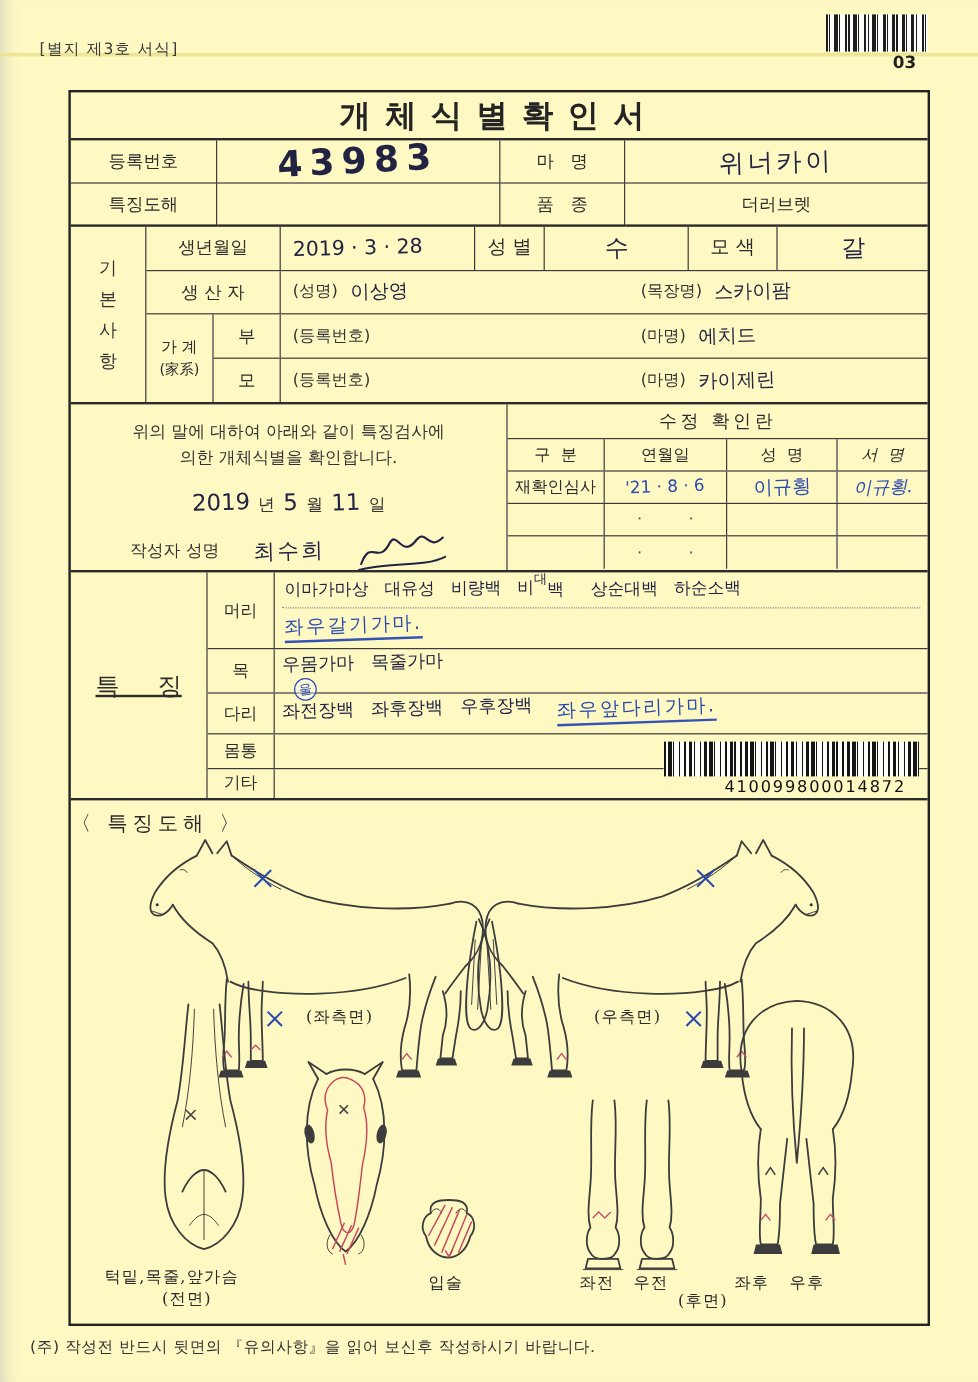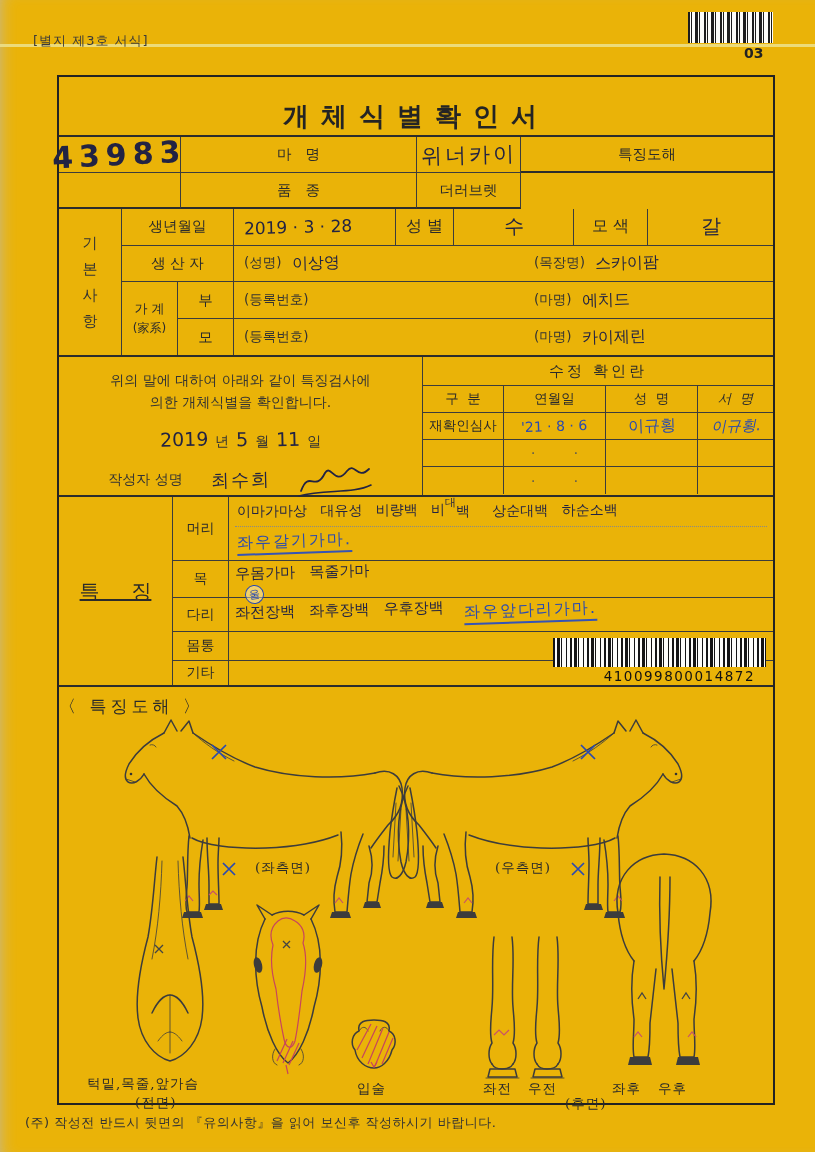--- a/index.html
+++ b/index.html
@@ -1,30 +1,30 @@
 <!DOCTYPE html>
 <html><head>
 <meta charset="utf-8">
 <style>
   * { box-sizing: border-box; margin: 0; padding: 0; }
   body { background:#e9e9e7; font-family:"DejaVu Sans","Liberation Sans",sans-serif; }
-  .sheet{ position:relative; width:815px; height:1152px; background:#eab308; color:#2b2b2b; overflow:hidden;
+  .sheet{ position:relative; width:815px; height:1152px; background:#fef9c3; color:#2b2b2b; overflow:hidden;
           box-shadow:inset 12px 0 18px -14px #bbb; }
   .pre{ white-space:pre; }
   
   .scan-line{ position:absolute; left:0; top:44px; width:100%; height:3px; background:#ece28e; opacity:.85; }
   .form-ref{ position:absolute; left:33px; top:32px; font-size:13px; letter-spacing:1px; color:#3a3a3a; }
   .top-barcode{ position:absolute; left:688px; top:12px; width:85px; height:31px;
       background:repeating-linear-gradient(90deg,#1d1d1d 0 2px,#fcfcf9 2px 3px,#1d1d1d 3px 4px,#fcfcf9 4px 7px,#1d1d1d 7px 10px,#fcfcf9 10px 11px,#1d1d1d 11px 12px,#fcfcf9 12px 16px); }
   .page-num{ position:absolute; left:744px; top:45px; font-size:14px; font-weight:bold; color:#222; }
   .footer-note{ position:absolute; left:25px; top:1114px; font-size:13px; color:#333; letter-spacing:.5px; }
 
   .form{ position:absolute; left:57px; top:75px; width:718px; height:1030px; border:2px solid #232323; background:transparent; }
   .title-row{ height:40px; border-bottom:2px solid #2c2c2c; display:flex; align-items:center; justify-content:center;
-      font-size:26px; letter-spacing:12px; font-weight:600; color:#242424;margin-top:20px; }
+      font-size:26px; letter-spacing:12px; font-weight:600; color:#242424; }
 
   
   .reg-grid{ display:grid; grid-template-columns:122px 236px 104px 1fr; }
   .reg-grid > div{ height:36px; display:flex; align-items:center; justify-content:center;
       border-right:1px solid #3c3c3c; border-bottom:1px solid #3c3c3c; font-size:14.5px; }
   .reg-grid > div:nth-child(4n){ border-right:none; }
 
   
   .hw{ display:inline-block; color:#222343; transform:rotate(-1.5deg); }
   .hw-blue{ display:inline-block; color:#2a4ab0; transform:rotate(-2deg); }
@@ -110,20 +110,21 @@
   <div class="scan-line"></div>
   <div class="form-ref">[별지 제3호 서식]</div>
   <div class="top-barcode"></div>
   <div class="page-num">03</div>
 
   <div class="form">
 
     <div class="title-row">개체식별확인서</div>
 
     <div class="reg-grid">
+      <div class="pre">등록번호</div>
       <div>
           <span class="hw regno">43983</span>
         </div>
       <div class="pre">마   명</div>
       <div>
           <span class="hw hname">위너카이</span>
         </div>
       <div class="pre reg-row2" style="border-bottom:2px solid #2c2c2c">특징도해</div>
       <div style="border-bottom:2px solid #2c2c2c"></div>
       <div class="pre" style="border-bottom:2px solid #2c2c2c">품   종</div>

